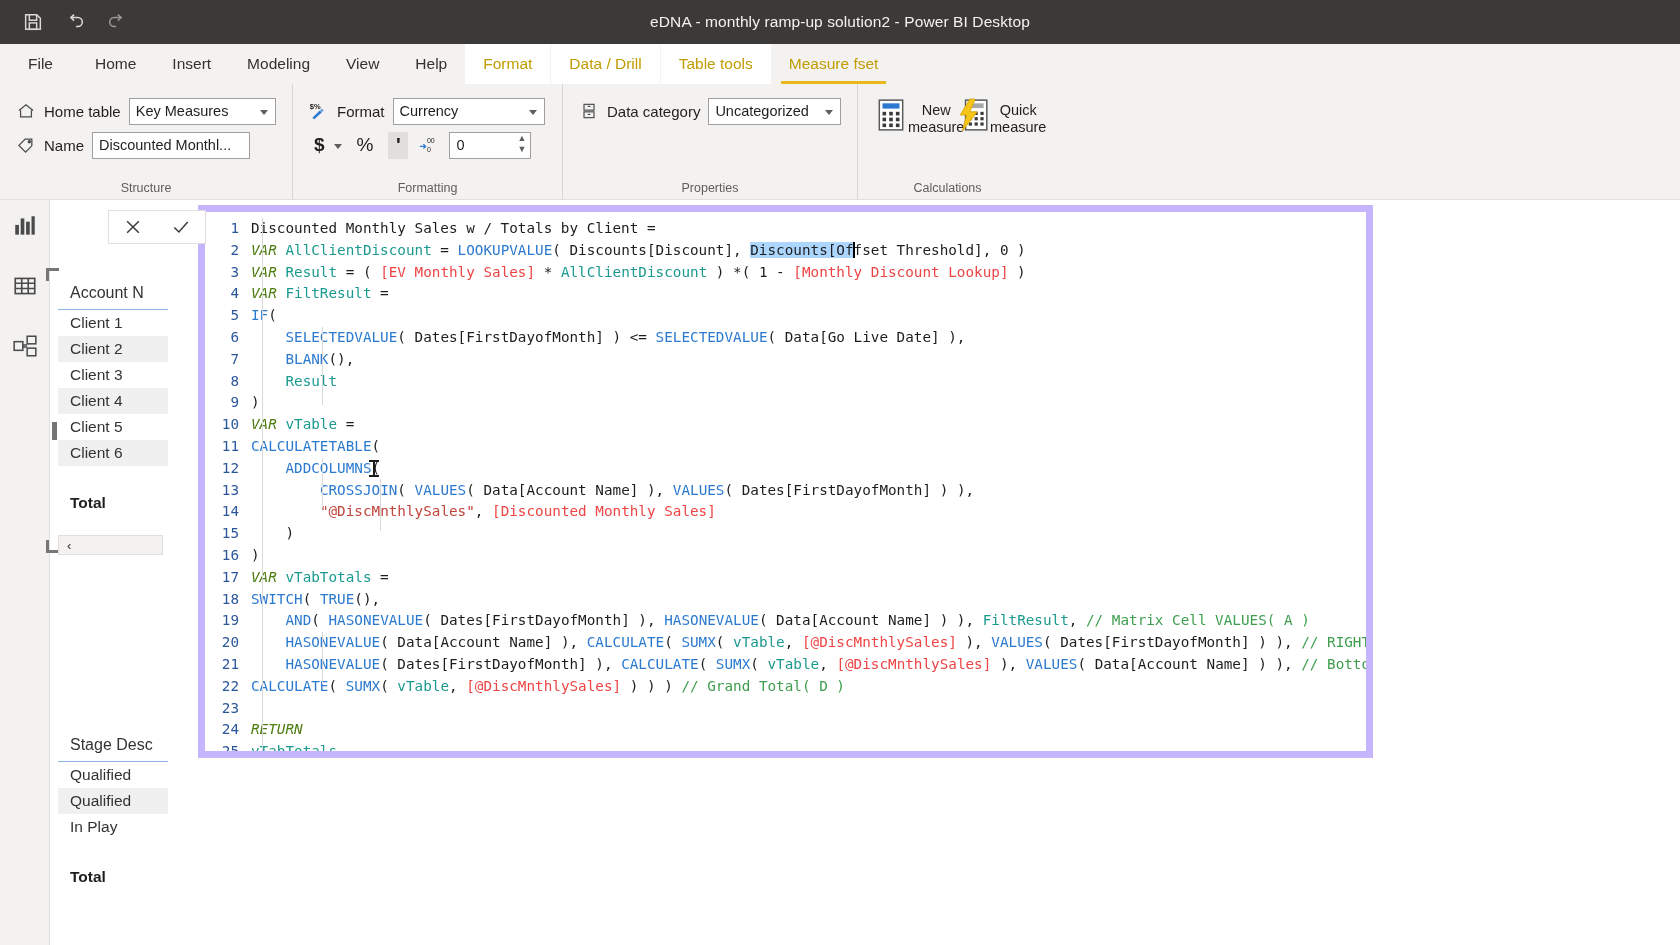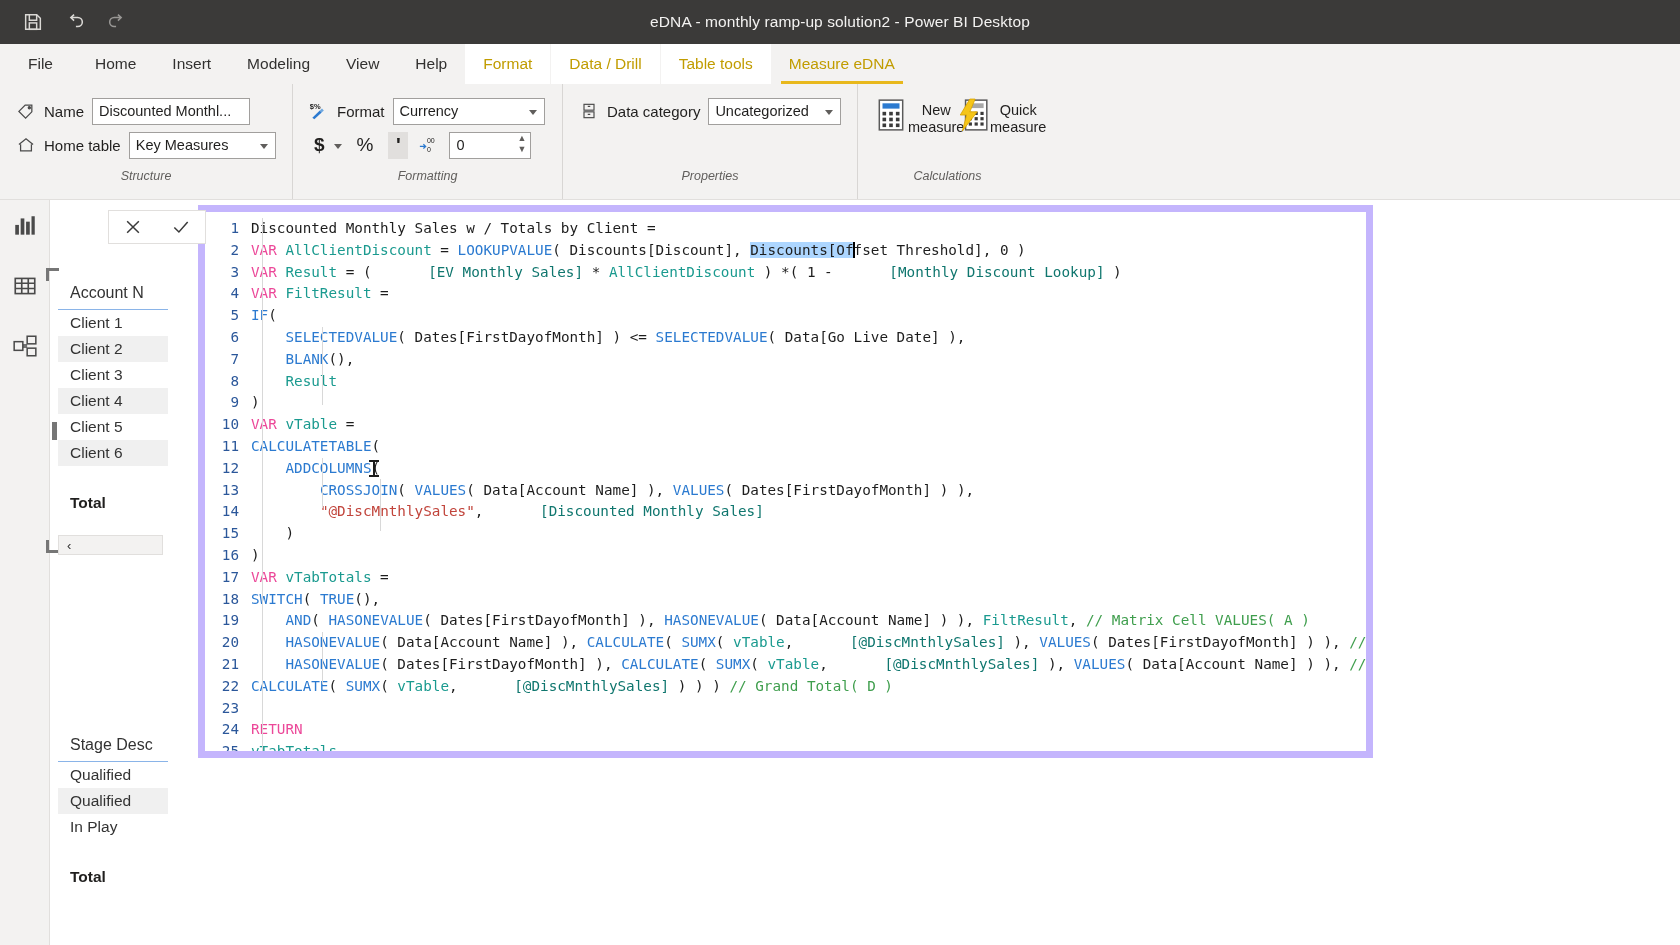--- a/index.html
+++ b/index.html
@@ -43,22 +43,22 @@
   .rtab.boxed + .rtab.boxed { border-left: 1px solid #f3f2f1; }
 
   
   .ribbon {
     height: 116px; background: #f3f2f1; display: flex; align-items: stretch;
     position: relative; border-bottom: 1px solid #e1dfdd;
   }
   .rgroup { position: relative; padding: 10px 16px 0 16px; display: flex; flex-direction: column; }
   .rgroup + .rgroup { border-left: 1px solid #d8d6d4; }
   .rgroup-label {
-    position: absolute; bottom: 16px; left: 0; right: 0; text-align: center;
-    font-size: 12.5px; color: #605e5c; font-style: italic;
+    position: absolute; bottom: 4px; left: 0; right: 0; text-align: center;
+    font-size: 12.5px; color: #605e5c;
   }
   .rrow { display: flex; align-items: center; gap: 8px; height: 34px; }
   .rlabel { font-size: 15px; color: #201f1e; white-space: nowrap; }
   .rfield {
     height: 27px; border: 1px solid #a19f9d; background: #fff; font-size: 14.5px;
     color: #201f1e; padding: 0 6px; display: flex; align-items: center;
     font-family: "Liberation Sans", sans-serif;
   }
   .rselect {
     height: 27px; border: 1px solid #a19f9d; background: #fff; font-size: 14.5px;
@@ -159,24 +159,24 @@
   .lno {
     display: inline-block; width: 34px; text-align: right; color: #2b579a;
     margin-right: 12px; user-select: none;
   }
   .guide {
     position: absolute; top: 0; bottom: 0; width: 1px; background: #d8d8d8;
   }
 
   
   .t-fn   { color: #2b7ad0; }
-  .t-kw   { color: #ec4899; }
+  .t-kw   { color: #4d7c0f; font-style: italic; }
   .t-var  { color: #1a9a8f; }
   .t-col  { color: #1d1d1d; }
-  .t-meas { color: #0f766e; margin-left: 48px; }
+  .t-meas { color: #ef4444; }
   .t-str  { color: #c1443b; }
   .t-cmt  { color: #3f9e4d; }
   .t-num  { color: #1d1d1d; }
   .t-op   { color: #1d1d1d; }
   .sel    { background: #add6ff; }
 
   .caret-bar {
     display: inline-block; width: 2px; height: 16px; background: #000;
     vertical-align: -3px; margin: 0 -1px;
   }
@@ -220,45 +220,45 @@
 <div class="ribbon-tabs">
   <div class="rtab file">File</div>
   <div class="rtab">Home</div>
   <div class="rtab">Insert</div>
   <div class="rtab">Modeling</div>
   <div class="rtab">View</div>
   <div class="rtab">Help</div>
   <div class="rtab accent boxed">Format</div>
   <div class="rtab accent boxed">Data / Drill</div>
   <div class="rtab accent boxed">Table tools</div>
-  <div class="rtab accent active">Measure eDNA</div>
+  <div class="rtab accent active">Measure fset</div>
 </div>
 
 <div class="ribbon">
 
   <div class="rgroup" style="width:292px">
+    <div class="rrow">
+      <span class="mini-ico">
+        <svg viewBox="0 0 24 24" width="20" height="20" fill="none" stroke="#4a4a4a" stroke-width="1.5">
+          <path d="M3.5 11.5L12 4.5l8.5 7"></path>
+            <path d="M5.5 11v8h13v-8"></path>
+        </svg>
+      </span>
+      <span class="rlabel">Home table</span>
+      <span class="rselect" style="width:158px">Key Measures</span>
+    </div>
     <div class="rrow">
       <span class="mini-ico">
         <svg viewBox="0 0 24 24" width="20" height="20" fill="none" stroke="#4a4a4a" stroke-width="1.5">
           <path d="M3.5 12.5L11 5h8v8l-7.5 7.5z"></path>
             <circle cx="16" cy="8" r="1.3" fill="#4a4a4a"></circle>
         </svg>
       </span>
       <span class="rlabel">Name</span>
       <span class="rfield" style="width:158px">Discounted Monthl...</span>
-    </div>
-    <div class="rrow">
-      <span class="mini-ico">
-        <svg viewBox="0 0 24 24" width="20" height="20" fill="none" stroke="#4a4a4a" stroke-width="1.5">
-          <path d="M3.5 11.5L12 4.5l8.5 7"></path>
-            <path d="M5.5 11v8h13v-8"></path>
-        </svg>
-      </span>
-      <span class="rlabel">Home table</span>
-      <span class="rselect" style="width:158px">Key Measures</span>
     </div>
     <div class="rgroup-label">Structure</div>
   </div>
 
   <div class="rgroup" style="width:270px">
     <div class="rrow">
       <span class="mini-ico">
         <svg viewBox="0 0 24 24" width="20" height="20">
           <text x="1" y="10" font-size="9" font-family="Liberation Sans" font-weight="bold" fill="#1d1d1d">$%</text>
           <path d="M4 20l9-8.5 2.2 2.2L6.4 22z" fill="#2b7ad0"></path>

